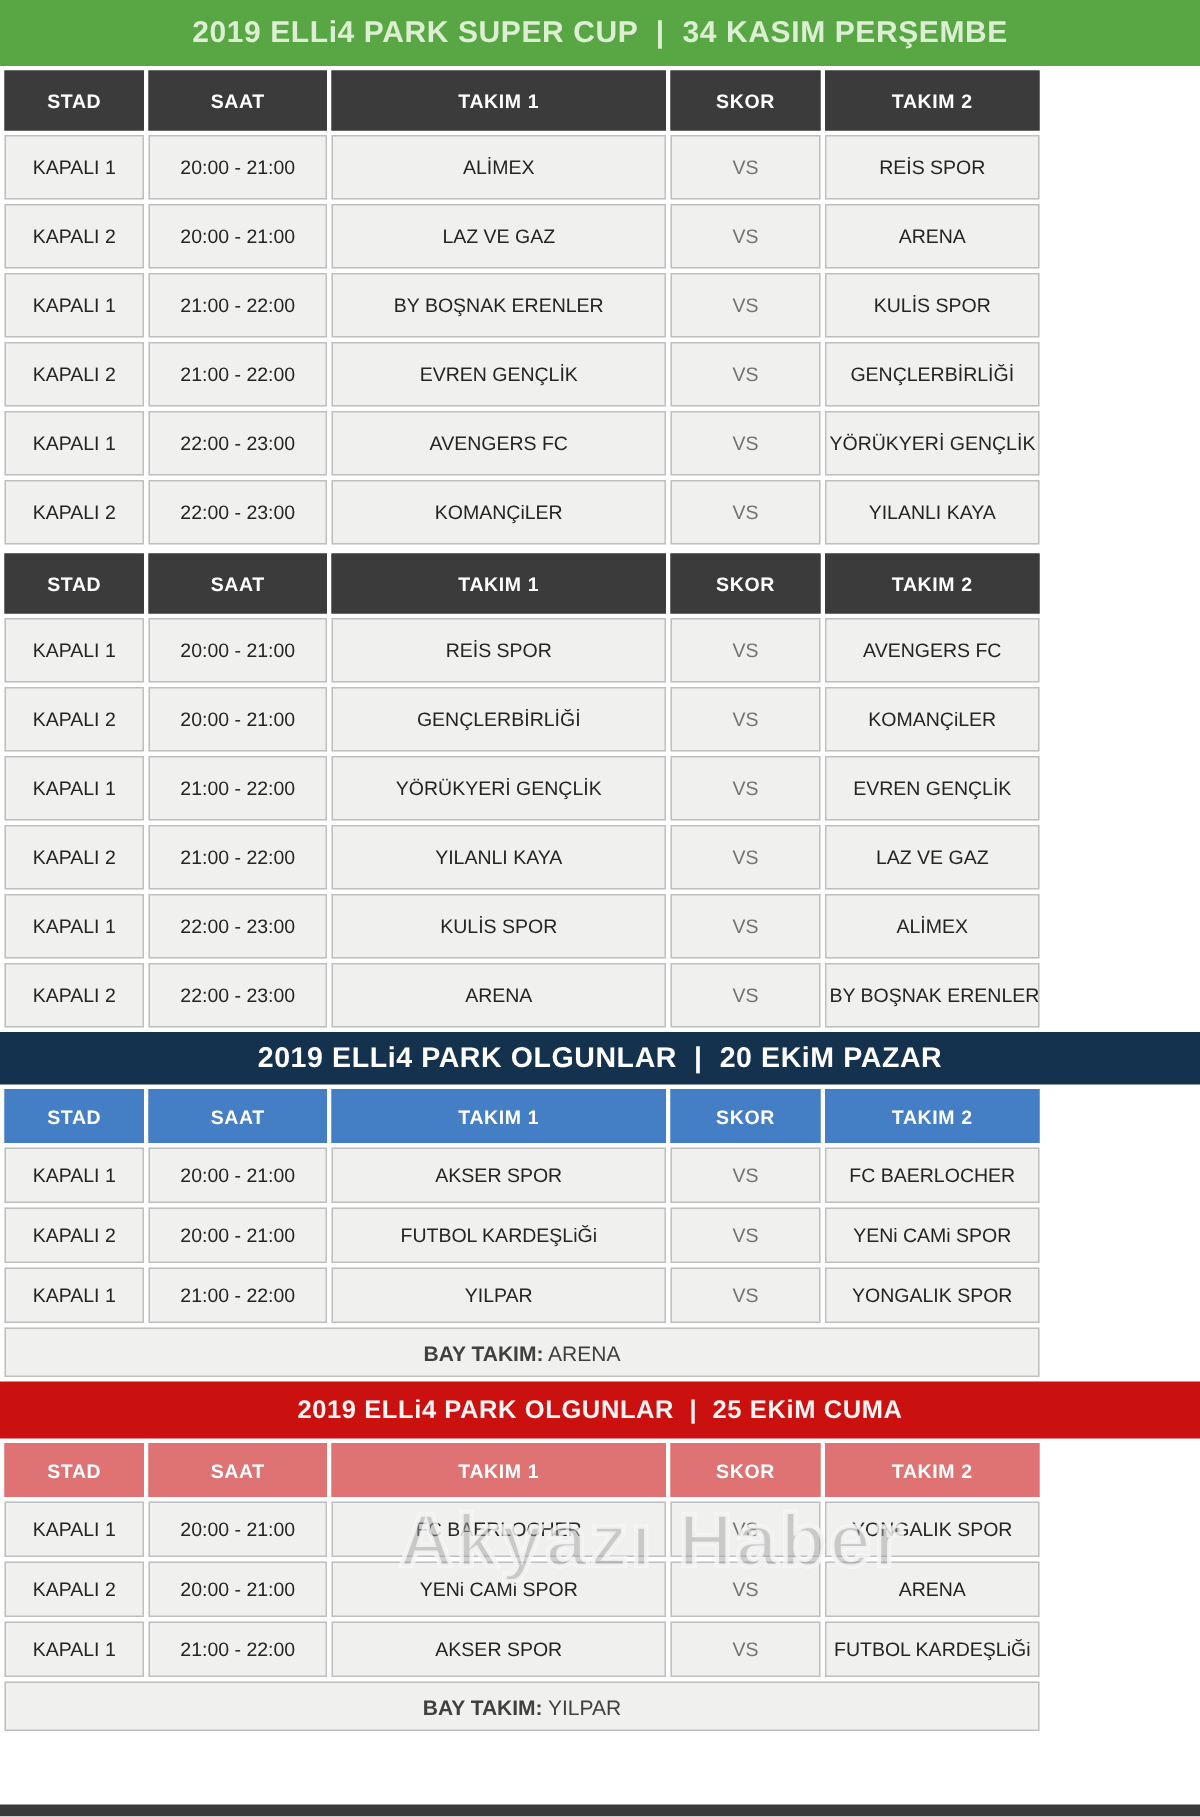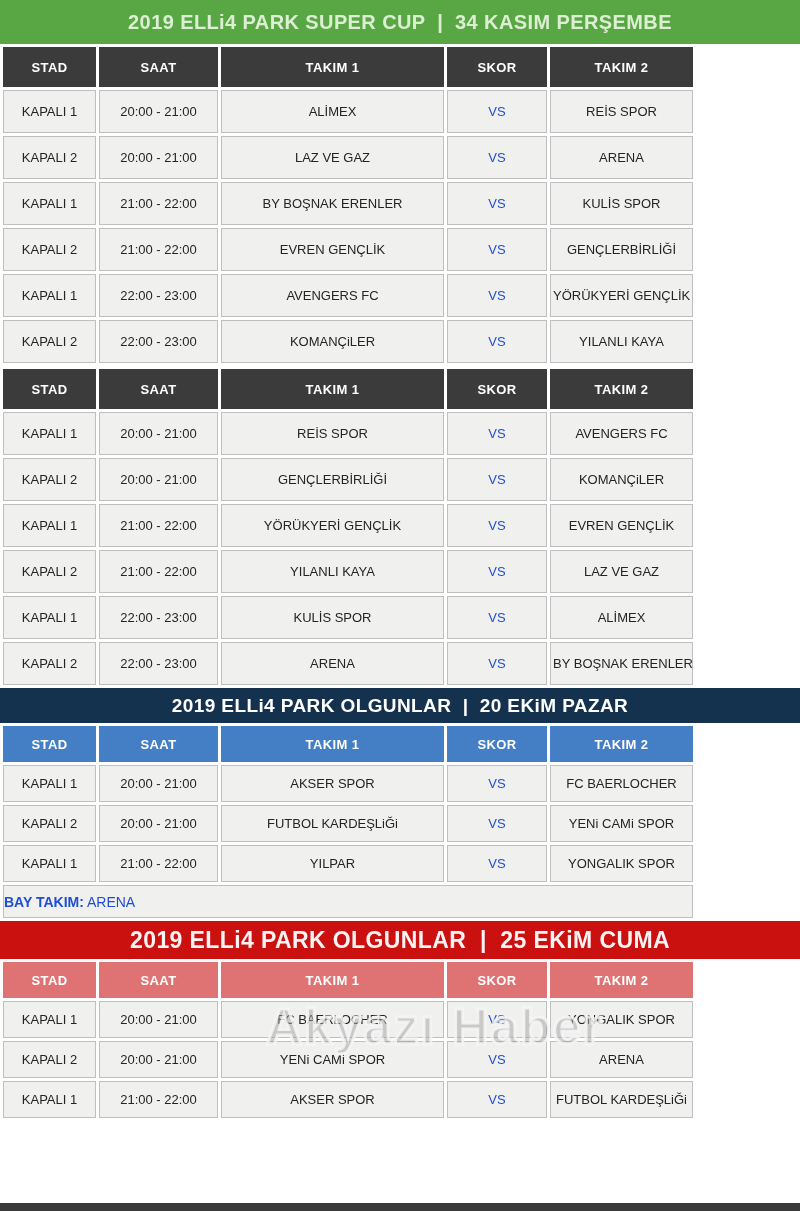--- a/index.html
+++ b/index.html
@@ -8,21 +8,21 @@
     font-family:"Liberation Sans","DejaVu Sans",sans-serif;
     -webkit-font-smoothing:antialiased; overflow:hidden;
   }
   .band {
     display:flex; align-items:center; justify-content:center;
     background:var(--band); color:var(--band-text);
     font-weight:bold; letter-spacing:.4px; white-space:pre;
   }
   .sec-a .band { height:44px; font-size:20px; }
   .sec-b .band { height:35px; font-size:19px;text-align:center; }
-  .sec-d .band { height:38px; font-size:23px;text-align:right; }
+  .sec-d .band { height:38px; font-size:17px;text-align:right; }
   table { width:696px; border-collapse:separate; border-spacing:3px; table-layout:fixed; }
   col.c-stad  { width:93px; }
   col.c-saat  { width:119px; }
   col.c-t1    { width:223px; }
   col.c-skor  { width:100px; }
   th {
     background:var(--hdr); color:var(--hdr-text);
     border:1px solid var(--hdr);
     font-size:13px; font-weight:bold; letter-spacing:.4px;
     text-align:center; padding:0;
@@ -30,25 +30,25 @@
   .sec-a th { height:38px; }
   .sec-b th, .sec-d th { height:34px; }
   td.cell {
     background:#f0f0ef; border:1px solid #bfbfbf;
     text-align:center; vertical-align:middle;
     font-size:13px; color:#242424; padding:0 2px;
     overflow:hidden; white-space:nowrap;
   }
   .sec-a td.cell { height:41px; }
   .sec-b td.cell, .sec-d td.cell { height:35px; }
-  td.cell.vs { color:#1d4ed8; }
+  td.cell.vs { color:#737373; }
   td.bay {
     background:#f0f0ef; border:1px solid #bfbfbf;
-    vertical-align:middle;
-    height:31px; font-size:14px; color:#1d4ed8; padding:0;
+    text-align:center; vertical-align:middle;
+    height:31px; font-size:14px; color:#404040; padding:0;
   }
   td.bay .lbl { font-weight:bold; }
   .footer-bar { height:8px; background:#3a3a3a; width:800px; position:absolute; bottom:0; left:0; }
   .watermark {
     position:absolute; left:266px; top:1002px; z-index:5;
     font-size:50px; font-weight:bold; letter-spacing:2px; line-height:1;
     color:rgba(255,255,255,0.10);
     -webkit-text-stroke:3px rgba(248,248,248,0.78);
     text-shadow:0 0 2px rgba(140,140,140,0.45);
     pointer-events:none; white-space:nowrap;
@@ -270,18 +270,21 @@
           <td class="cell vs">VS</td>
           <td class="cell">ARENA</td>
         </tr>
         <tr>
           <td class="cell">KAPALI 1</td>
           <td class="cell">21:00 - 22:00</td>
           <td class="cell">AKSER SPOR</td>
           <td class="cell vs">VS</td>
           <td class="cell">FUTBOL KARDEŞLiĞi</td>
         </tr>
+        <tr>
+          <td class="bay" colspan="5"><span class="lbl">BAY TAKIM:</span><span> YILPAR</span></td>
+        </tr>
       </tbody>
   </table>
 </div>
 
 <div class="watermark">Akyazı Haber</div>
 <div class="footer-bar"></div>
 
 </body></html>

